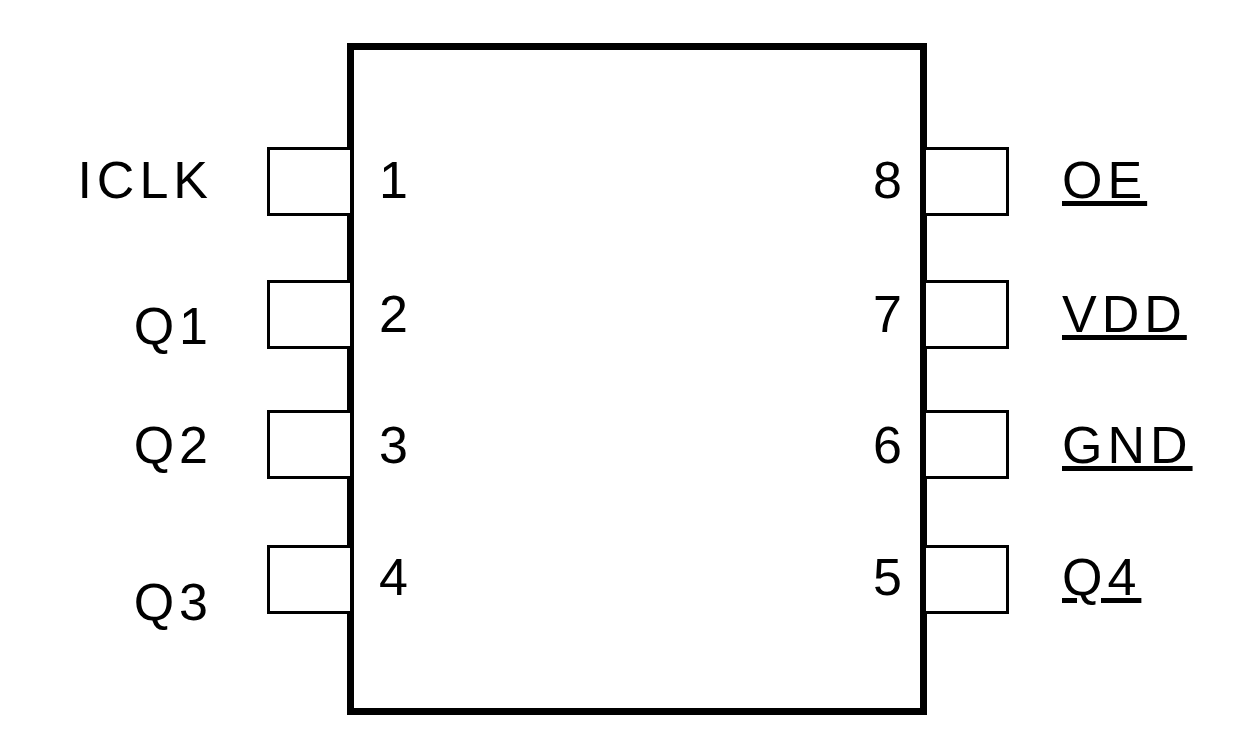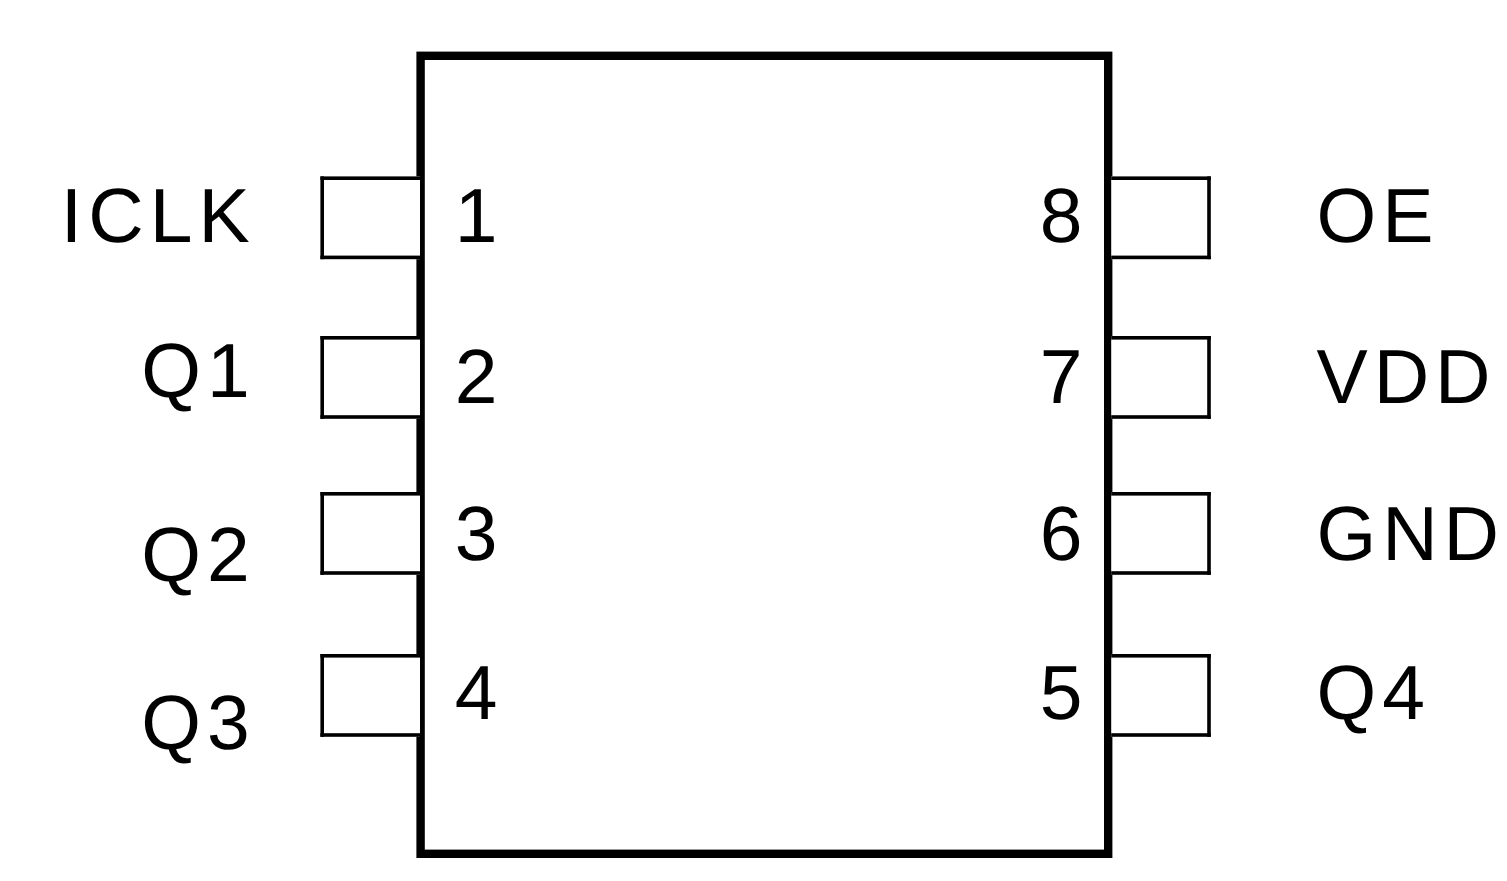--- a/index.html
+++ b/index.html
@@ -3,39 +3,39 @@
   <meta charset="utf-8">
   <style>
     html, body { margin: 0; padding: 0; background: #ffffff; }
     body { width: 1256px; height: 734px; position: relative; overflow: hidden;
            font-family: "Liberation Sans", "DejaVu Sans", sans-serif; color: #000; }
     .body-box { position: absolute; left: 347px; top: 43px; width: 566px; height: 658px;
                 border: 7px solid #000; background: #fff; }
     .pin { position: absolute; width: 80px; height: 63px; border: 3px solid #000; background: #fff; box-sizing: content-box; }
     .pin.left { left: 267px; border-right: none; }
     .pin.right { left: 926px; border-left: none; }
-    .txt { position: absolute; font-size: 64px; line-height: 75px; letter-spacing: 5px; white-space: nowrap; }
+    .txt { position: absolute; font-size: 52px; line-height: 75px; letter-spacing: 5px; white-space: nowrap; }
     .sig-left { right: 1043px; text-align: right; }
     .num-left { left: 379px; }
     .num-right { right: 354px; text-align: right; letter-spacing: 0; }
-    .sig-right { left: 1097px; }
+    .sig-right { left: 1062px; text-decoration: underline; }
   </style>
 </head>
 <body>
 
 <div class="body-box"></div>
 
 <div class="pin left" style="top:147px;"></div>
 <div class="pin left" style="top:280px;"></div>
 <div class="pin left" style="top:410px;"></div>
 <div class="pin left" style="top:545px;"></div>
 
 <div class="txt sig-left" style="top:143px;">ICLK</div>
-<div class="txt sig-left" style="top:272px;margin-left:20px;">Q1</div>
-<div class="txt sig-left" style="top:408px;margin-top:17px;">Q2</div>
+<div class="txt sig-left" style="top:289px;margin-left:20px;">Q1</div>
+<div class="txt sig-left" style="top:408px;">Q2</div>
 <div class="txt sig-left" style="top:565px;">Q3</div>
 
 <div class="txt num-left" style="top:143px;">1</div>
 <div class="txt num-left" style="top:277px;">2</div>
 <div class="txt num-left" style="top:408px;">3</div>
 <div class="txt num-left" style="top:540px;">4</div>
 
 <div class="pin right" style="top:147px;"></div>
 <div class="pin right" style="top:280px;"></div>
 <div class="pin right" style="top:410px;"></div>

